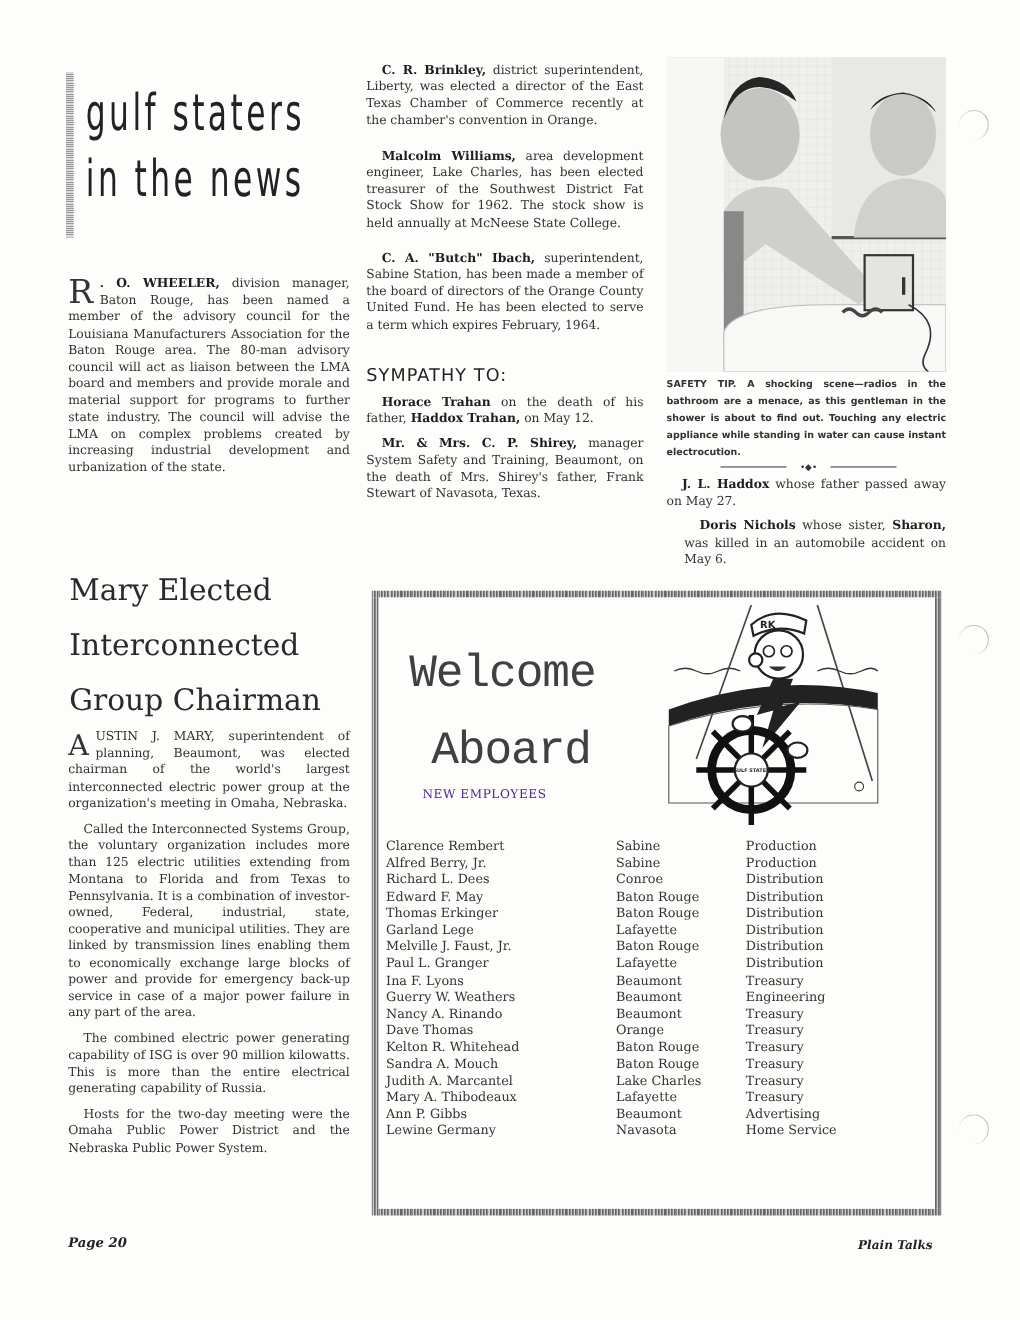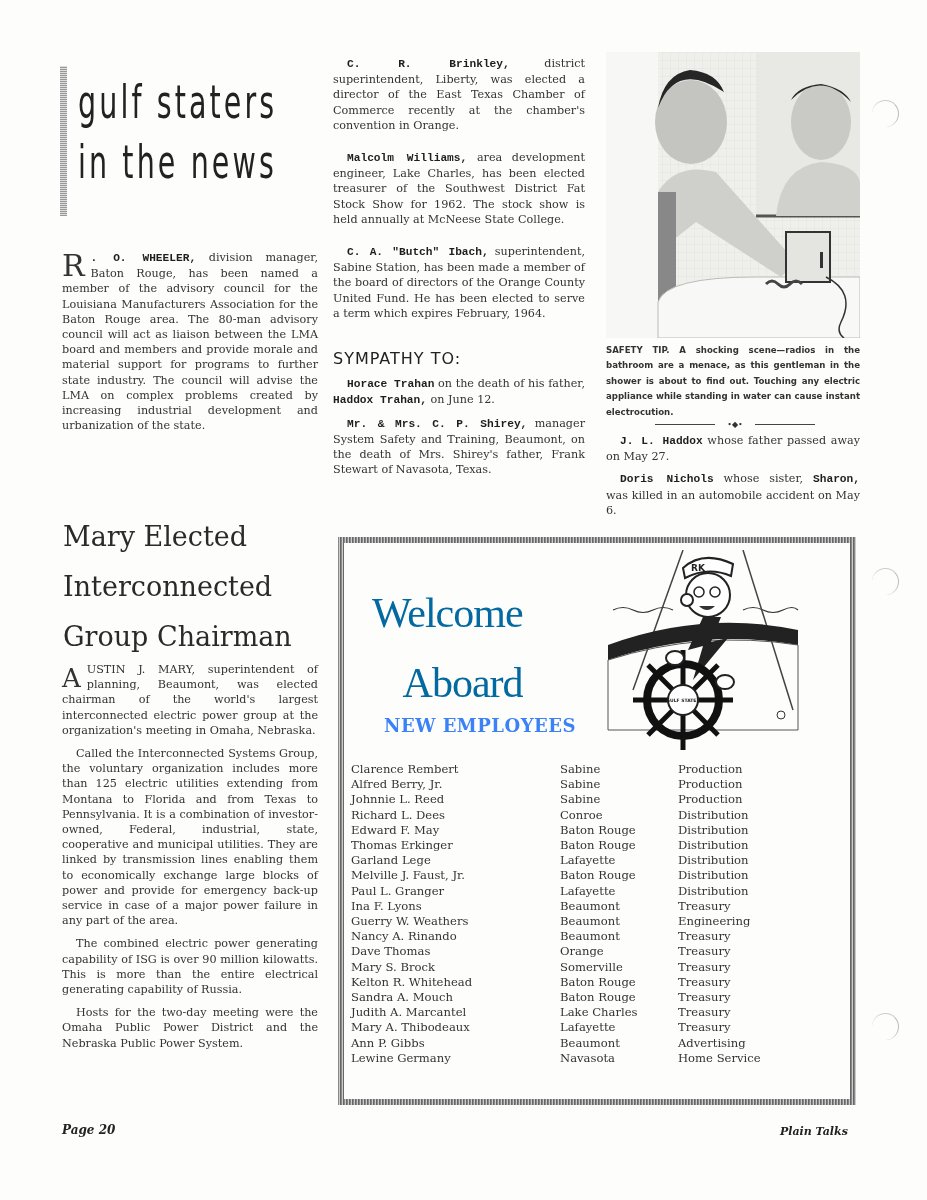--- a/index.html
+++ b/index.html
@@ -3,21 +3,21 @@
 <meta charset="utf-8">
 <style>
   html, body { margin: 0; padding: 0; }
   body {
     width: 927px; height: 1200px; background: #fdfdfb; position: relative;
     overflow: hidden; color: #2a2a2a;
     font-family: "DejaVu Serif", serif;
   }
   .abs { position: absolute; }
   .txt { font-family: "DejaVu Serif", serif; font-size: 11.2px; line-height: 15.2px; color: #333; text-align: justify; }
-  .txt b { color: #1e1e1e; font-family: Liberation Mono, monospace; }
+  .txt b { color: #1e1e1e; }
   p { margin: 0; }
 
   
   #header-rule { left: 60px; top: 66px; width: 7px; height: 150px;
     background: repeating-linear-gradient(0deg, #999 0 1px, #ddd 1px 2px); }
   #header-title { left: 78px; top: 72px; font-family: "DejaVu Sans", sans-serif;
     font-size: 46px; line-height: 60px; color: #222; transform: scaleX(0.62); transform-origin: left top;
     letter-spacing: 5px; font-weight: normal; white-space: nowrap; }
 
   
@@ -37,31 +37,31 @@
     margin: 30px 0 10px 0; color: #222; }
   .indent2 { text-indent: 14px; }
 
   
   #photo { left: 606px; top: 52px; width: 254px; height: 286px; background: #f2f2ef; overflow: hidden; }
   #caption { left: 606px; top: 343px; width: 254px; font-family: "DejaVu Sans", sans-serif;
     font-size: 8.6px; line-height: 15.4px; font-weight: bold; color: #333; text-align: justify; }
   #divider { left: 655px; top: 424px; width: 160px; height: 1px; background: #444; }
   #divider-orn { left: 715px; top: 420px; width: 40px; text-align: center; font-size: 8px; color: #333; background: #fdfdfb; line-height: 9px; }
   #right-sym { left: 606px; top: 433px; width: 254px; }
-  #right-sym p + p { margin-top: 7px; }
+  #right-sym p + p { margin-top: 7px; margin-left: 16px; }
 
   
   #welcome-box { left: 338px; top: 537px; width: 518px; height: 568px;
     border: 6px solid transparent;
     border-image: repeating-linear-gradient(90deg, #888 0 1px, #ccc 1px 2px, #666 2px 3px) 6;
     box-sizing: border-box; background: #fdfdfb; }
-  #welcome-title { left: 372px; top: 578px; font-family: Liberation Serif, serif; font-size: 42px;
-    line-height: 70px; color: #0369a1; letter-spacing: -1px; text-align: right; }
-  #welcome-sub { left: 384px; top: 715px; font-family: "DejaVu Serif", serif; font-weight: bold;
-    font-size: 18px; color: #3b82f6; letter-spacing: 0.5px; }
+  #welcome-title { left: 372px; top: 578px; font-family: Liberation Mono, monospace; font-size: 42px;
+    line-height: 70px; color: #404040; letter-spacing: -1px; }
+  #welcome-sub { left: 384px; top: 715px; font-family: "DejaVu Serif", serif; font-weight: normal;
+    font-size: 11px; color: #4c1d95; letter-spacing: 0.5px; }
   #mascot { left: 603px; top: 550px; width: 200px; height: 200px; }
 
   #emp-table { left: 351px; top: 762px; width: 470px; border-collapse: collapse;
     font-family: "DejaVu Serif", serif; font-size: 11.6px; color: #333; }
   #emp-table td { padding: 0; height: 15.2px; line-height: 15.2px; white-space: nowrap; }
   #emp-table td.c1 { width: 209px; }
   #emp-table td.c2 { width: 118px; }
 
   
   #footer-left { left: 62px; top: 1123px; font-family: "DejaVu Serif", serif; font-style: italic; font-weight: bold; font-size: 12px; color: #222; }
@@ -84,21 +84,21 @@
 <div id="wheeler" class="abs txt">
   <span class="dropcap">R</span>
   <b>. O. WHEELER,</b><span> division manager, Baton Rouge, has been named a member of the advisory council for the Louisiana Manufacturers Association for the Baton Rouge area. The 80-man advisory council will act as liaison between the LMA board and members and provide morale and material support for programs to further state industry. The council will advise the LMA on complex problems created by increasing industrial development and urbanization of the state.</span>
 </div>
 
 <div id="mid-col" class="abs txt">
   <p class="block indent2"><b>C. R. Brinkley,</b><span> district superintendent, Liberty, was elected a director of the East Texas Chamber of Commerce recently at the chamber's convention in Orange.</span></p>
   <p class="block indent2"><b>Malcolm Williams,</b><span> area development engineer, Lake Charles, has been elected treasurer of the Southwest District Fat Stock Show for 1962. The stock show is held annually at McNeese State College.</span></p>
   <p class="block indent2"><b>C. A. "Butch" Ibach,</b><span> superintendent, Sabine Station, has been made a member of the board of directors of the Orange County United Fund. He has been elected to serve a term which expires February, 1964.</span></p>
   <div id="sympathy">SYMPATHY TO:</div>
-  <p class="indent2"><b>Horace Trahan</b><span> on the death of his father, </span><b>Haddox Trahan,</b><span> on June 12.</span></p>
+  <p class="indent2"><b>Horace Trahan</b><span> on the death of his father, </span><b>Haddox Trahan,</b><span> on May 12.</span></p>
   <p class="indent2" style="margin-top:7px"><b>Mr. &amp; Mrs. C. P. Shirey,</b><span> manager System Safety and Training, Beaumont, on the death of Mrs. Shirey's father, Frank Stewart of Navasota, Texas.</span></p>
 </div>
 
 <div id="photo" class="abs" title="Man in shower touching a radio on a bathroom sink">
   <svg width="254" height="286" viewBox="0 0 254 286">
     <defs>
       <pattern id="tile" width="8" height="8" patternUnits="userSpaceOnUse">
         <rect width="8" height="8" fill="#efefec"></rect>
         <path d="M8 0H0V8" fill="none" stroke="#d8d8d4" stroke-width="0.6"></path>
       </pattern>
@@ -199,25 +199,20 @@
         <td class="c1">Clarence Rembert</td>
         <td class="c2">Sabine</td>
         <td class="c3">Production</td>
       </tr>
       <tr>
         <td class="c1">Alfred Berry, Jr.</td>
         <td class="c2">Sabine</td>
         <td class="c3">Production</td>
       </tr>
       <tr>
-        <td class="c1">Johnnie L. Reed</td>
-        <td class="c2">Sabine</td>
-        <td class="c3">Production</td>
-      </tr>
-      <tr>
         <td class="c1">Richard L. Dees</td>
         <td class="c2">Conroe</td>
         <td class="c3">Distribution</td>
       </tr>
       <tr>
         <td class="c1">Edward F. May</td>
         <td class="c2">Baton Rouge</td>
         <td class="c3">Distribution</td>
       </tr>
       <tr>
@@ -251,25 +246,20 @@
         <td class="c3">Engineering</td>
       </tr>
       <tr>
         <td class="c1">Nancy A. Rinando</td>
         <td class="c2">Beaumont</td>
         <td class="c3">Treasury</td>
       </tr>
       <tr>
         <td class="c1">Dave Thomas</td>
         <td class="c2">Orange</td>
-        <td class="c3">Treasury</td>
-      </tr>
-      <tr>
-        <td class="c1">Mary S. Brock</td>
-        <td class="c2">Somerville</td>
         <td class="c3">Treasury</td>
       </tr>
       <tr>
         <td class="c1">Kelton R. Whitehead</td>
         <td class="c2">Baton Rouge</td>
         <td class="c3">Treasury</td>
       </tr>
       <tr>
         <td class="c1">Sandra A. Mouch</td>
         <td class="c2">Baton Rouge</td>

